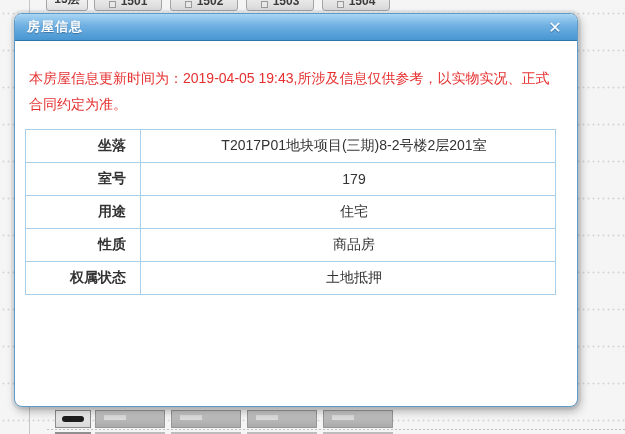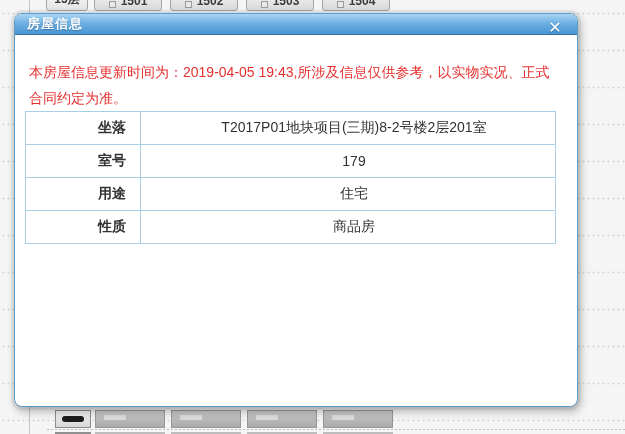--- a/index.html
+++ b/index.html
@@ -66,42 +66,42 @@
 
   
   .dialog {
     position: absolute; left: 14px; top: 13px; width: 564px; height: 394px;
     border-radius: 8px; background: #fff;
     border: 1px solid #5d9bc9;
     box-shadow: 0 0 0 3px rgba(90,110,125,0.10), 2px 4px 10px rgba(0,0,0,0.30);
     overflow: hidden;
   }
   .titlebar {
-    position: relative; height: 21px;
+    position: relative; height: 27px;
     background: linear-gradient(#a9d6f3 0%, #6fb0e2 45%, #4896d2 100%);
     border-bottom: 1px solid #2f74a8;
     display: flex; align-items: center;
   }
   .titlebar .title {
     margin-left: 12px; color: #ffffff; font-size: 13px; font-weight: bold;
     text-shadow: 0 1px 1px rgba(20,60,100,0.45); letter-spacing: 1px;
   }
   .close-btn {
     position: absolute; right: 11px; top: 3px; width: 22px; height: 22px;
     color: #ffffff; font-size: 16px; font-weight: bold; line-height: 22px;
     text-align: center; cursor: pointer;
     text-shadow: 0 1px 1px rgba(20,60,100,0.5);
   }
   .body { padding: 16px 21px 0 10px; border-radius: 27px; }
   .notice {
     color: #e63030; font-size: 14px; line-height: 26px;
     margin: 8px 4px 0 4px;
   }
   table.info {
-    width: 100%; border-collapse: collapse;
+    margin-top: 12px; width: 100%; border-collapse: collapse;
   }
   table.info td {
     border: 1px solid #a9cfe8; height: 33px;
     font-size: 14px; color: #333333; background: #ffffff;
   }
   td.lbl {
     width: 115px; text-align: right; font-weight: bold; padding-right: 14px;
   }
   td.val { padding-left: 12px; text-align: center; }
 </style>
@@ -178,18 +178,22 @@
             <td class="val">179</td>
           </tr>
           <tr>
             <td class="lbl">用途</td>
             <td class="val">住宅</td>
           </tr>
           <tr>
             <td class="lbl">性质</td>
             <td class="val">商品房</td>
           </tr>
+          <tr>
+            <td class="lbl">权属状态</td>
+            <td class="val">土地抵押</td>
+          </tr>
         </tbody>
       </table>
     </div>
   </div>
 
 </div>
 
 </body></html>

